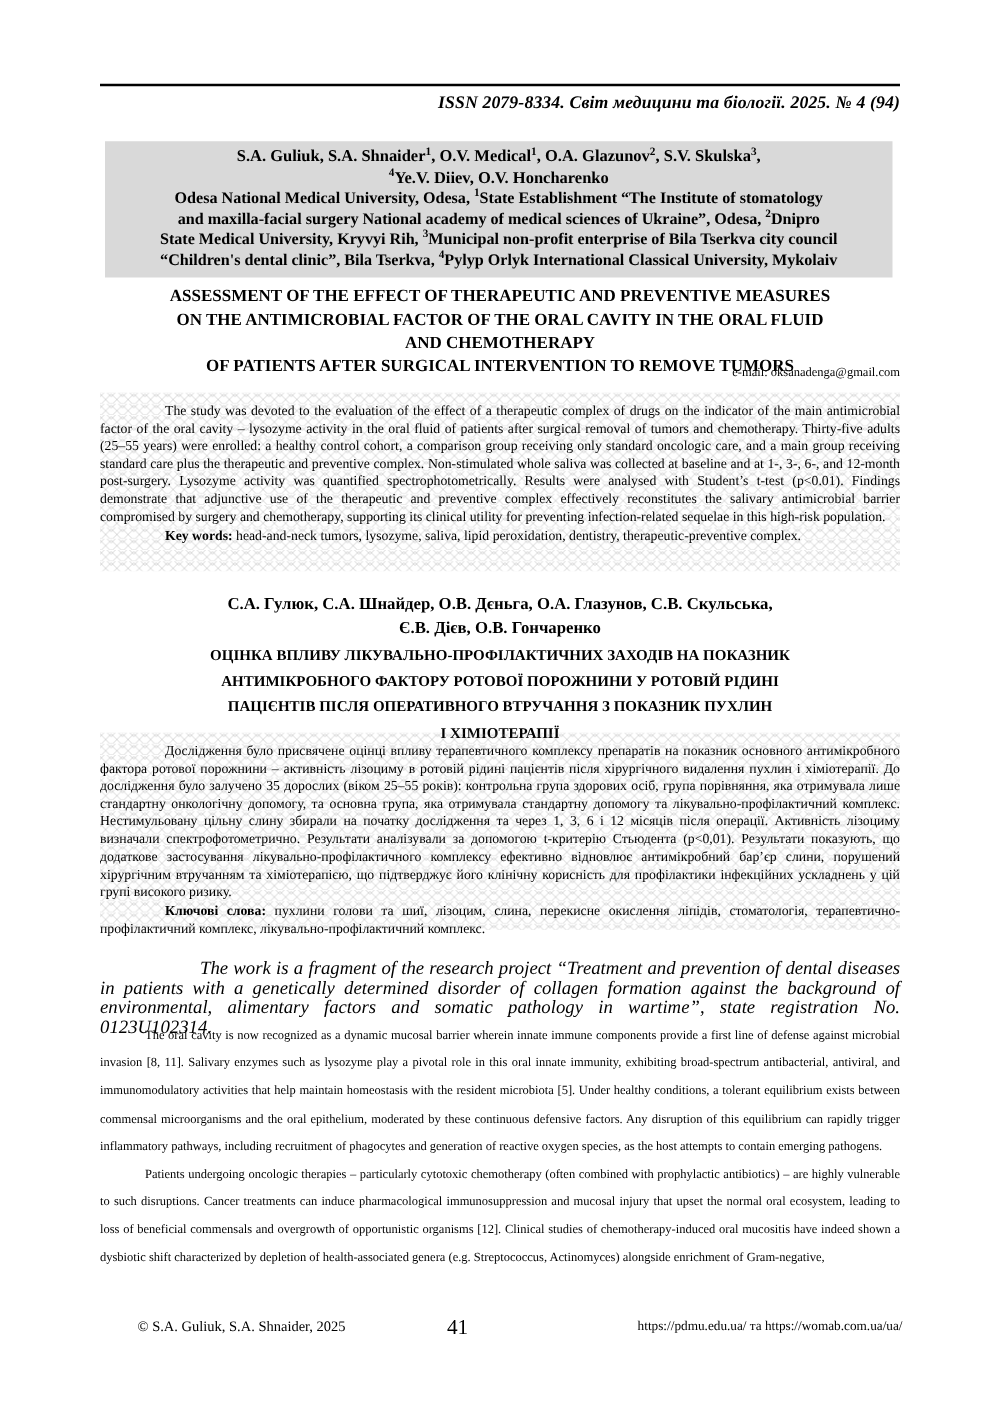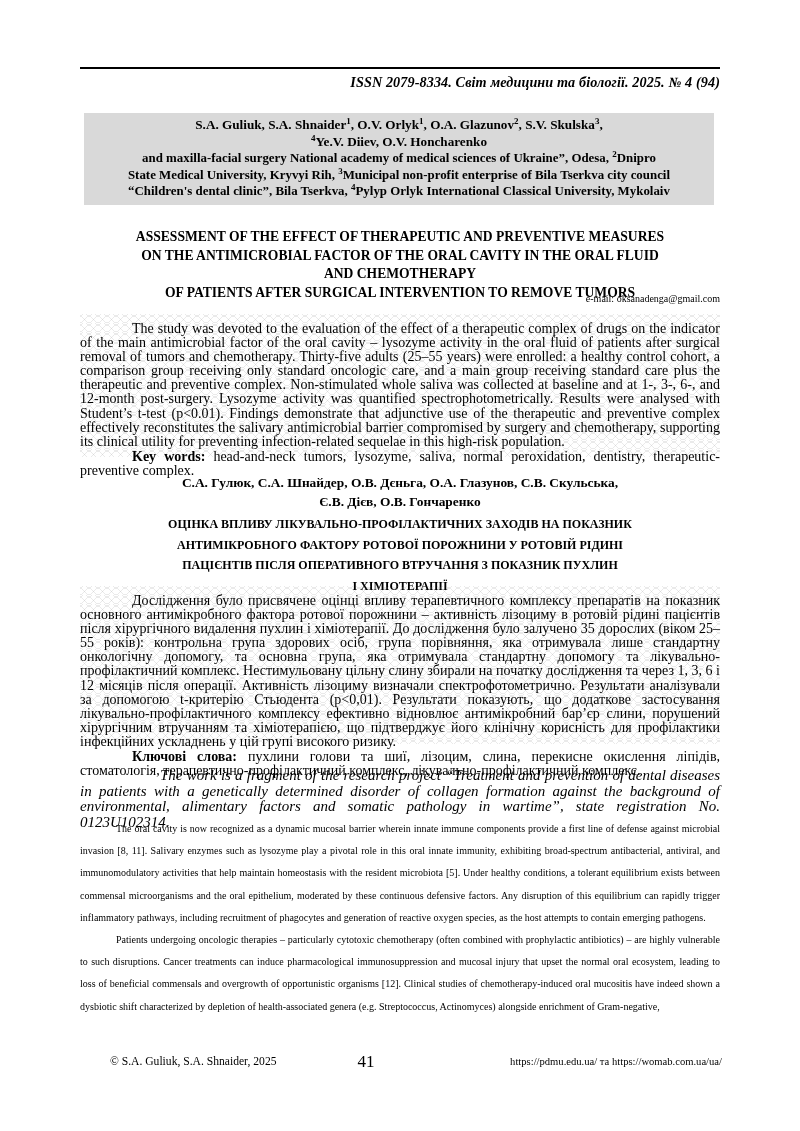--- a/index.html
+++ b/index.html
@@ -100,21 +100,21 @@
     box-sizing: border-box;
     background-image:
       repeating-linear-gradient(45deg,  rgba(150,150,150,.20) 0 1px, rgba(255,255,255,0) 1px 5px),
       repeating-linear-gradient(-45deg, rgba(150,150,150,.20) 0 1px, rgba(255,255,255,0) 1px 5px);
     background-size: 9px 9px;
   }
   .abs-zone .inner {
     background: transparent;
   }
   .abstract-text {
-    font-size: 14px;
+    font-size: 11px;
     line-height: 14.1px;
     text-align: justify;
     text-justify: inter-word;
   }
   .abstract-text .indent { display: inline-block; width: 52px; }
   .abstract-text .kw-indent { display: inline-block; width: 52px; }
   .kw-label { font-weight: bold; }
 
   
   .authors-ua {
@@ -190,24 +190,27 @@
 <body>
 
 <div id="page">
 
   <div class="runhead">ISSN 2079-8334. Світ медицини та біології. 2025. № 4 (94)</div>
   <div class="rule"></div>
 
 
   <div class="authorband">
     <div>
-      <span>S.A. Guliuk, S.A. Shnaider</span><sup>1</sup><span>, O.V. Orlyk</span><sup>1</sup><span>, O.A. Glazunov</span><sup>2</sup><span>, S.V. Skulska</span><sup>3</sup><span>,</span>
+      <span>S.A. Guliuk, S.A. Shnaider</span><sup>1</sup><span>, O.V. Medical</span><sup>1</sup><span>, O.A. Glazunov</span><sup>2</sup><span>, S.V. Skulska</span><sup>3</sup><span>,</span>
     </div>
     <div>
       <sup>4</sup><span>Ye.V. Diiev, O.V. Honcharenko</span>
+    </div>
+    <div class="affil">
+      <span>Odesa National Medical University, Odesa, </span><sup>1</sup><span>State Establishment “The Institute of stomatology</span>
     </div>
     <div class="affil">
       <span>and  maxilla-facial surgery National academy of medical sciences of Ukraine”, Odesa, </span><sup>2</sup><span>Dnipro</span>
     </div>
     <div class="affil">
       <span>State Medical University, Kryvyi Rih, </span><sup>3</sup><span>Municipal non-profit enterprise of Bila Tserkva city council</span>
     </div>
     <div class="affil">
       <span>“Children's dental clinic”, Bila Tserkva, </span><sup>4</sup><span>Pylyp Orlyk International Classical University, Mykolaiv</span>
     </div>
@@ -220,21 +223,21 @@
     <div>OF  PATIENTS AFTER SURGICAL INTERVENTION TO REMOVE TUMORS</div>
   </div>
 
   <div class="email">e-mail: oksanadenga@gmail.com</div>
 
   <div class="abs-zone" style="top:314px; height:143px; padding:8px 0 6px 0;">
     <div class="abstract-text inner">
       <span class="indent"></span><span>The study was devoted to the evaluation of the effect of a therapeutic complex of drugs on the indicator of the main antimicrobial factor of the oral cavity – lysozyme activity in the oral fluid of patients after surgical removal of tumors and chemotherapy. Thirty-five adults (25–55 years) were enrolled: a healthy control cohort, a comparison group receiving only standard oncologic care, and a main group receiving standard care plus the therapeutic and preventive complex. Non-stimulated whole saliva was collected at baseline and at 1-, 3-, 6-, and 12-month post-surgery. Lysozyme activity was quantified spectrophotometrically. Results were analysed with Student’s t-test (p&lt;0.01). Findings demonstrate that adjunctive use of the therapeutic and preventive complex effectively reconstitutes the salivary antimicrobial barrier compromised by surgery and chemotherapy, supporting its clinical utility for preventing infection-related sequelae in this high-risk population.</span>
     </div>
     <div class="abstract-text inner" style="margin-top:1px;">
-      <span class="kw-indent"></span><span class="kw-label">Key words:</span> <span>head-and-neck tumors, lysozyme, saliva, normal peroxidation, dentistry, therapeutic-preventive complex.</span>
+      <span class="kw-indent"></span><span class="kw-label">Key words:</span> <span>head-and-neck tumors, lysozyme, saliva, lipid peroxidation, dentistry, therapeutic-preventive complex.</span>
     </div>
   </div>
 
   <div class="authors-ua">
     <div>С.А. Гулюк, С.А. Шнайдер, О.В. Дєньга, О.А. Глазунов, С.В. Скульська,</div>
     <div>Є.В. Дієв, О.В. Гончаренко</div>
   </div>
 
   <div class="title-ua">
     <div>ОЦІНКА ВПЛИВУ ЛІКУВАЛЬНО-ПРОФІЛАКТИЧНИХ ЗАХОДІВ НА ПОКАЗНИК</div>

